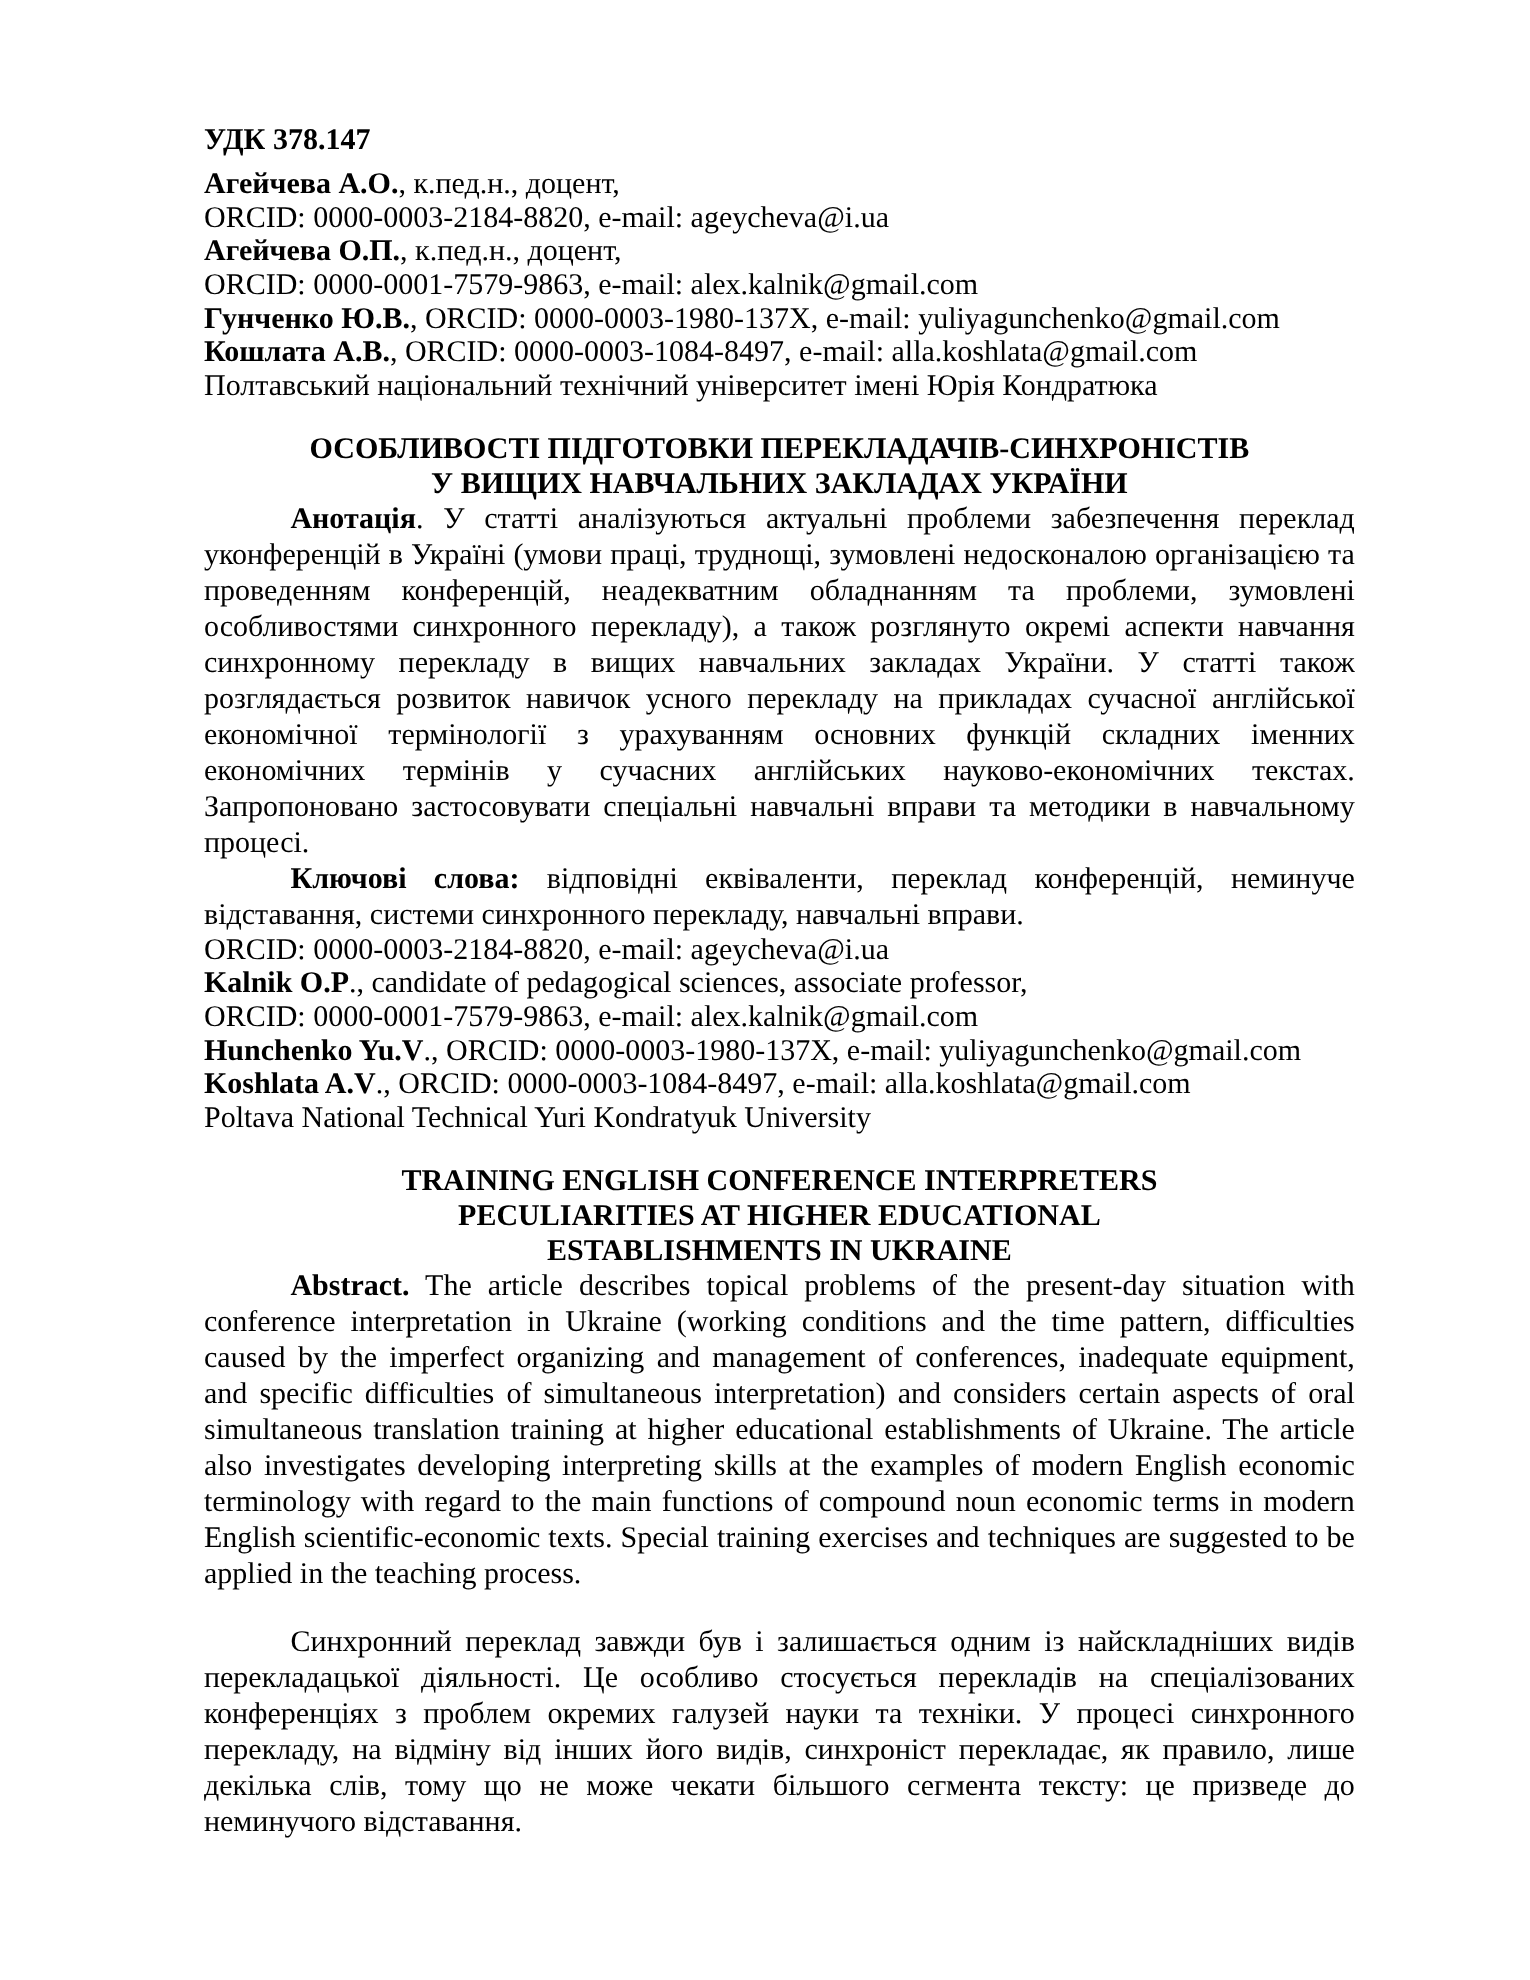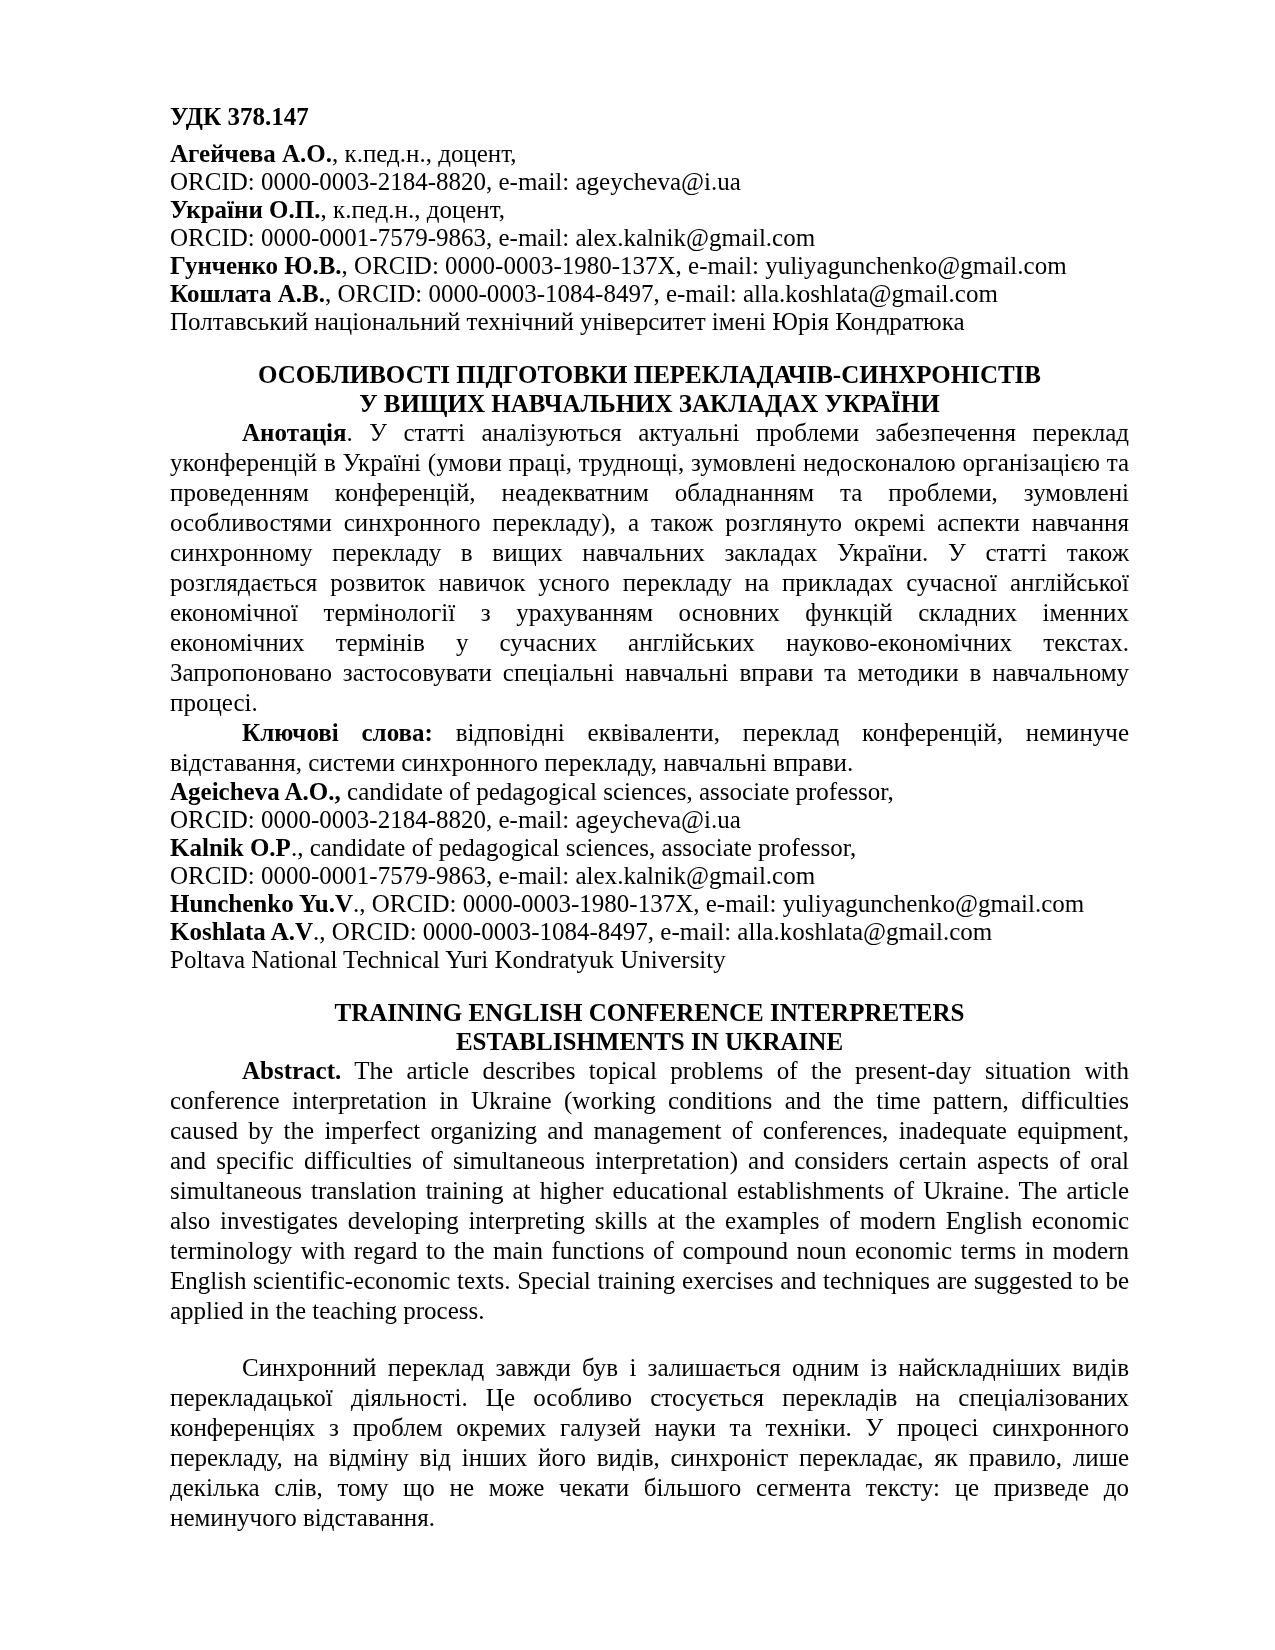--- a/index.html
+++ b/index.html
@@ -50,48 +50,48 @@
 </head>
 <body>
 
 <div class="page">
 
   <p class="udc">УДК 378.147</p>
 
   <section>
     <p class="line"><span class="b">Агейчева А.О.</span><span>, к.пед.н., доцент,</span></p>
     <p class="line"><span class="b"></span><span>ORCID: 0000-0003-2184-8820, e-mail: ageycheva@i.ua</span></p>
-    <p class="line"><span class="b">України О.П.</span><span>, к.пед.н., доцент,</span></p>
+    <p class="line"><span class="b">Агейчева О.П.</span><span>, к.пед.н., доцент,</span></p>
     <p class="line"><span class="b"></span><span>ORCID: 0000-0001-7579-9863, e-mail: alex.kalnik@gmail.com</span></p>
     <p class="line"><span class="b">Гунченко Ю.В.</span><span>, ORCID: 0000-0003-1980-137X, e-mail: yuliyagunchenko@gmail.com</span></p>
     <p class="line"><span class="b">Кошлата А.В.</span><span>, ORCID: 0000-0003-1084-8497, e-mail: alla.koshlata@gmail.com</span></p>
     <p class="line"><span class="b"></span><span>Полтавський національний технічний університет імені Юрія Кондратюка</span></p>
   </section>
 
   <h1 class="title">
     <span class="tline">ОСОБЛИВОСТІ ПІДГОТОВКИ ПЕРЕКЛАДАЧІВ-СИНХРОНІСТІВ</span>
     <span class="tline">У ВИЩИХ НАВЧАЛЬНИХ ЗАКЛАДАХ УКРАЇНИ</span>
   </h1>
 
   <p class="para ital"><span class="b">Анотація</span><span>. У статті аналізуються актуальні проблеми забезпечення переклад уконференцій в Україні (умови праці, труднощі, зумовлені недосконалою організацією та проведенням конференцій, неадекватним обладнанням та проблеми, зумовлені особливостями синхронного перекладу), а також розглянуто окремі аспекти навчання синхронному перекладу в вищих навчальних закладах України. У статті також розглядається розвиток навичок усного перекладу на прикладах сучасної англійської економічної термінології з урахуванням основних функцій складних іменних економічних термінів у сучасних англійських науково-економічних текстах. Запропоновано застосовувати спеціальні навчальні вправи та методики в навчальному процесі.</span></p>
 
   <p class="para ital"><span class="b">Ключові слова:</span><span> відповідні еквіваленти, переклад конференцій, неминуче відставання, системи синхронного перекладу, навчальні вправи.</span></p>
 
   <section>
-    <p class="line"><span class="b">Ageicheva A.O.,</span><span> candidate of pedagogical sciences, associate professor,</span></p>
     <p class="line"><span class="b"></span><span>ORCID: 0000-0003-2184-8820, e-mail: ageycheva@i.ua</span></p>
     <p class="line"><span class="b">Kalnik O.P</span><span>., candidate of pedagogical sciences, associate professor,</span></p>
     <p class="line"><span class="b"></span><span>ORCID: 0000-0001-7579-9863, e-mail: alex.kalnik@gmail.com</span></p>
     <p class="line"><span class="b">Hunchenko Yu.V</span><span>., ORCID: 0000-0003-1980-137X, e-mail: yuliyagunchenko@gmail.com</span></p>
     <p class="line"><span class="b">Koshlata A.V</span><span>., ORCID: 0000-0003-1084-8497, e-mail: alla.koshlata@gmail.com</span></p>
     <p class="line"><span class="b"></span><span>Poltava National Technical Yuri Kondratyuk University</span></p>
   </section>
 
   <h2 class="title">
     <span class="tline">TRAINING ENGLISH CONFERENCE INTERPRETERS</span>
+    <span class="tline">PECULIARITIES AT HIGHER EDUCATIONAL</span>
     <span class="tline">ESTABLISHMENTS IN UKRAINE</span>
   </h2>
 
   <p class="para ital"><span class="b">Abstract.</span><span> The article describes topical problems of the present-day situation with conference interpretation in Ukraine (working conditions and the time pattern, difficulties caused by the imperfect organizing and management of conferences, inadequate equipment, and specific difficulties of simultaneous interpretation) and considers certain aspects of oral simultaneous translation training at higher educational establishments of Ukraine. The article also investigates developing interpreting skills at the examples of modern English economic terminology with regard to the main functions of compound noun economic terms in modern English scientific-economic texts. Special training exercises and techniques are suggested to be applied in the teaching process.</span></p>
 
 
   <p class="para body-gap">Синхронний переклад завжди був і залишається одним із найскладніших видів перекладацької діяльності. Це особливо стосується перекладів на спеціалізованих конференціях з проблем окремих галузей науки та техніки. У процесі синхронного перекладу, на відміну від інших його видів, синхроніст перекладає, як правило, лише декілька слів, тому що не може чекати більшого сегмента тексту: це призведе до неминучого відставання.</p>
 
 </div>
 

